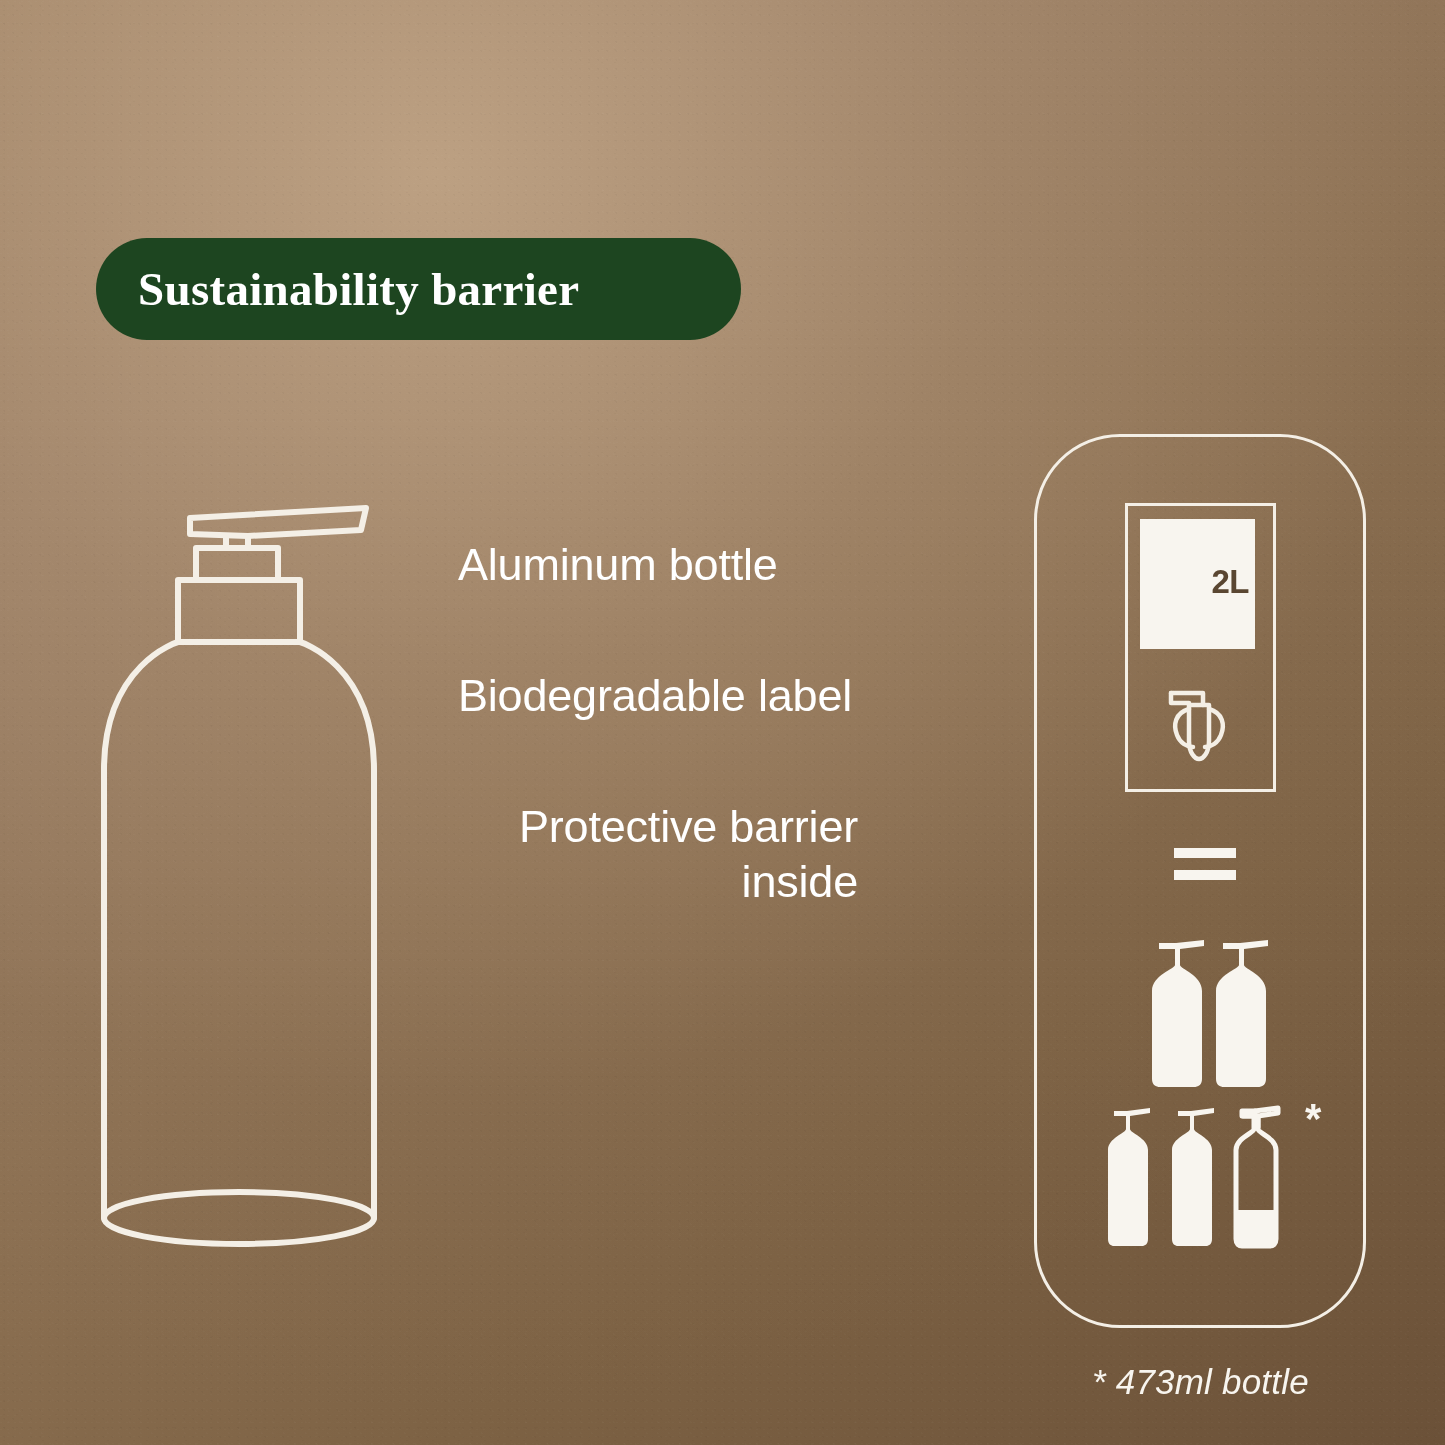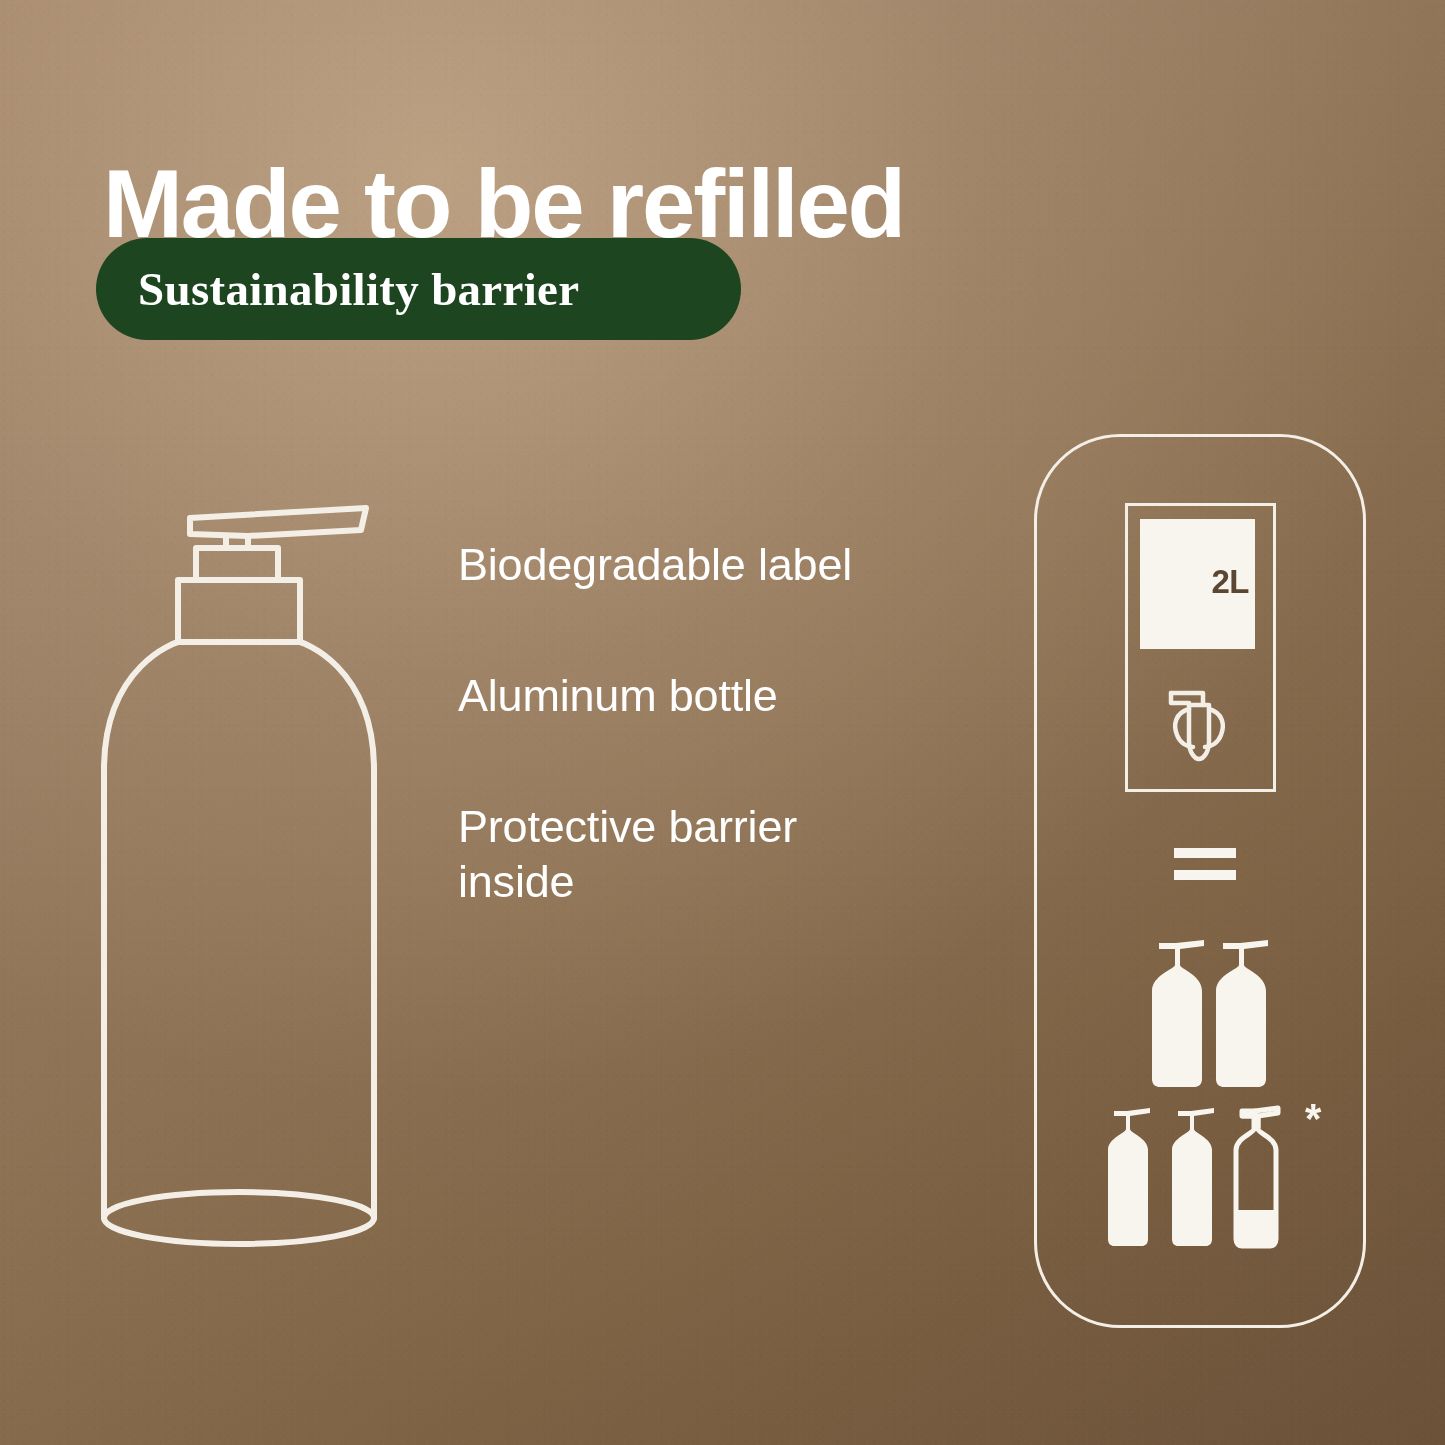--- a/index.html
+++ b/index.html
@@ -90,21 +90,21 @@
     margin: 0 0 92px 0;
   }
   .feature-item {
     color: #ffffff;
     font-size: 45px;
     font-weight: 400;
     line-height: 1.22;
     letter-spacing: -0.2px;
     margin-bottom: 76px;
   }
-  .feature-item:last-child { margin-bottom: 0; }
+  .feature-item:last-child { margin-bottom: 0; text-align: right; }
 
   
   #comparison-panel {
     position: absolute;
     left: 1034px;
     top: 434px;
     width: 326px;
     height: 888px;
     border: 3px solid #f4efe6;
     border-radius: 86px;
@@ -197,21 +197,20 @@
     white-space: nowrap;
   }
 </style>
 </head>
 <body>
 
 <div id="poster">
 
   <div id="grain"></div>
 
-  <h1 id="headline">Made to be refilled</h1>
 
   <div id="badge">
     <span id="badge-label">Sustainability barrier</span>
   </div>
 
   <div id="bottle-illustration">
     <svg width="340" height="830" viewBox="0 0 340 830" fill="none">
       <g stroke="#f4efe6" stroke-width="6" stroke-linejoin="round" stroke-linecap="round" fill="none">
 
         <path d="M112 64 L112 48 L288 38 L283 60 L170 66 Z"></path>
@@ -229,22 +228,22 @@
         <path d="M222 172
                  C 222 172 296 194 296 300
                  L 296 748"></path>
 
         <ellipse cx="161" cy="748" rx="135" ry="26"></ellipse>
       </g>
     </svg>
   </div>
 
   <div id="features">
+    <div class="feature-item">Aluminum bottle</div>
     <div class="feature-item">Biodegradable label</div>
-    <div class="feature-item">Aluminum bottle</div>
     <div class="feature-item">Protective barrier inside</div>
   </div>
 
   <div id="comparison-panel"></div>
 
   <div id="refill-frame"></div>
 
   <div id="refill-pouch">
     <span id="refill-volume">2L</span>
   </div>
@@ -308,14 +307,15 @@
           <path d="M142 6 L155 6 L155 11 L142 11 Z"></path>
           <path d="M155 6 L178 3 L178 8 L158 11 L158 22"></path>
           <path d="M143 11 L154 11 L154 24 C 154 28 136 33 136 45 L136 134 C 136 139 139 141 142 141 L170 141 C 173 141 176 139 176 134 L176 45 C 176 33 158 28 158 24 L158 11 Z"></path>
         </g>
       </g>
     </svg>
   </div>
 
   <div id="asterisk-mark">*</div>
 
+  <div id="footnote">* 473ml bottle</div>
 
 </div>
 
 </body></html>

